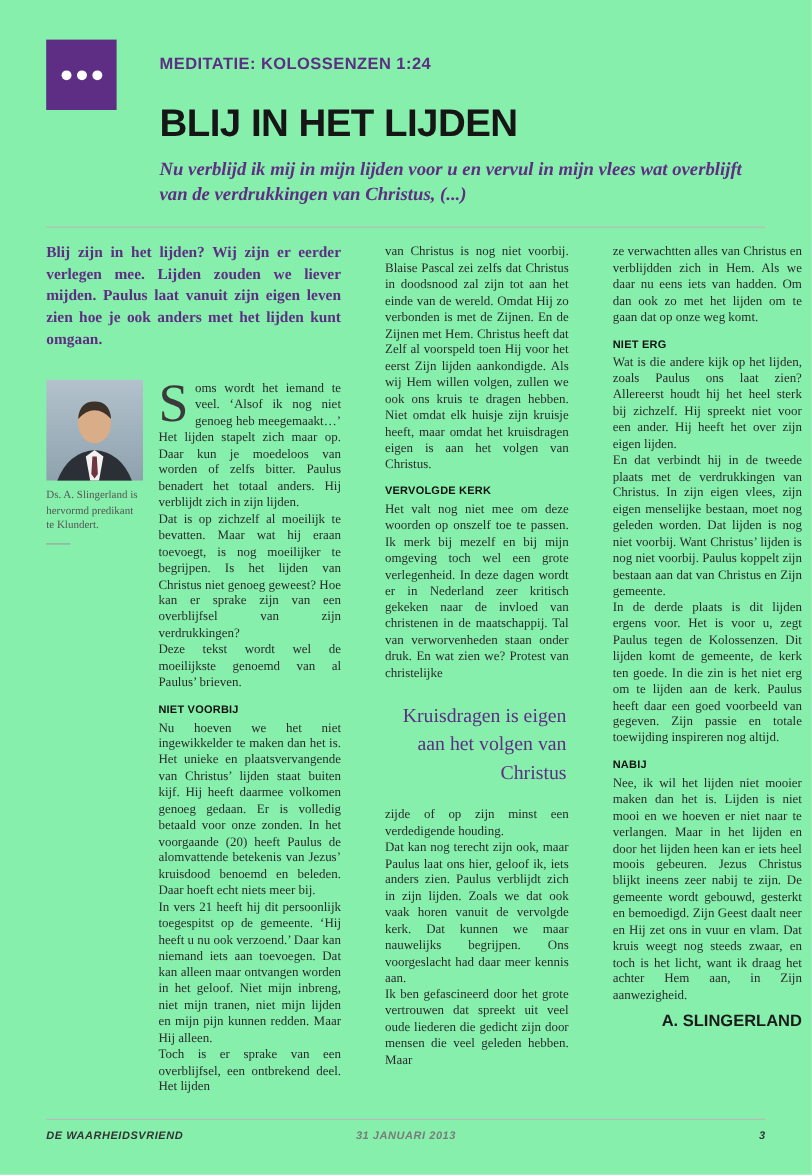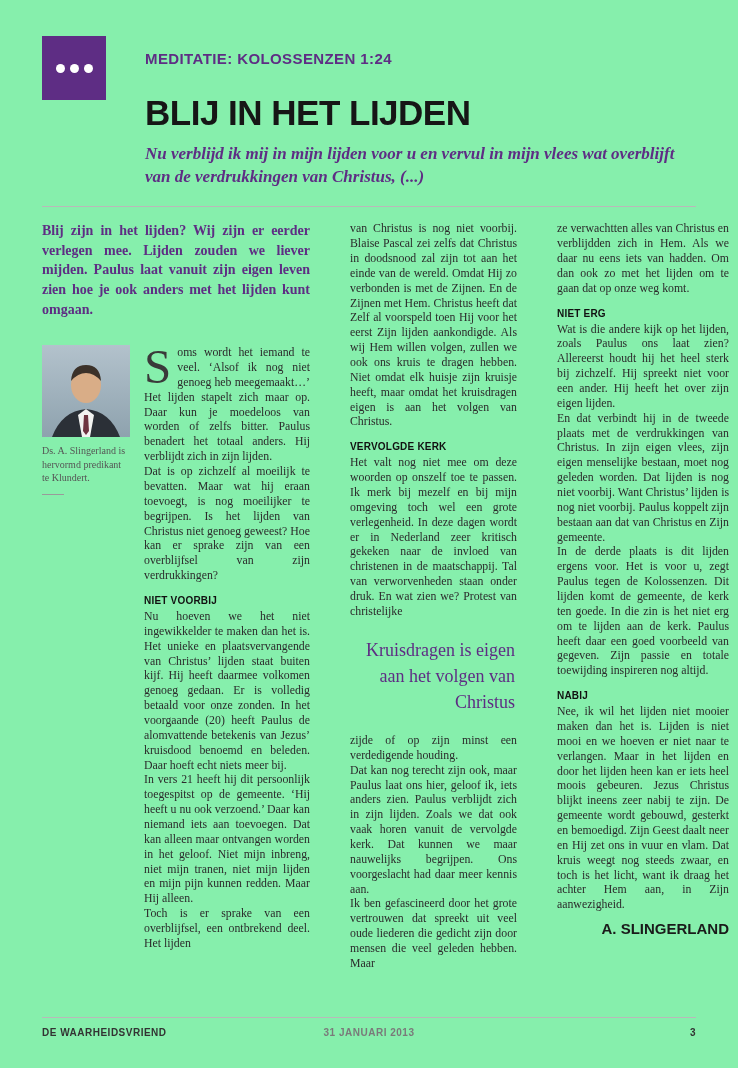--- a/index.html
+++ b/index.html
@@ -70,21 +70,21 @@
     font-family:"Liberation Sans", sans-serif; font-weight:700;
     font-size:15px; text-align:right; margin-top:8px; color:#1a1a1a;
   }
 
   
   .footer {
     position:absolute; left:42px; right:42px; bottom:30px;
     border-top:1px solid #b9b9b9; padding-top:9px;
     display:flex; align-items:flex-start;
     font-family:"Liberation Sans", sans-serif; font-size:10px;
-    font-weight:700; letter-spacing:.5px; color:#333;
+    font-weight:700; letter-spacing:.5px; color:#333;font-style:italic;
   }
   .footer .f-left  { flex:1; text-align:left; }
   .footer .f-center{ flex:1; text-align:center; color:#7a7a7a; }
   .footer .f-right { flex:1; text-align:right; }
 </style>
 </head>
 <body>
 
 <div class="page">
 
@@ -122,20 +122,21 @@
             <path d="M42 70 L46 70 L47 86 L44 90 L41 86 Z" fill="#6e3440"></path>
             <ellipse cx="44" cy="40" rx="15" ry="18" fill="#d9ad87"></ellipse>
             <path d="M29 36 Q30 20 44 20 Q58 20 59 36 Q52 28 44 28 Q36 28 29 36 Z" fill="#3b3129"></path>
           </svg>
           <div class="caption">Ds. A. Slingerland is hervormd predikant te Klundert.</div>
           <hr class="caption-rule">
         </div>
         <div class="col col-1-text">
             <p class="body-p"><span class="dropcap">S</span>oms wordt het iemand te veel. ‘Alsof ik nog niet genoeg heb meegemaakt…’ Het lijden stapelt zich maar op. Daar kun je moedeloos van worden of zelfs bitter. Paulus benadert het totaal anders. Hij verblijdt zich in zijn lijden.</p>
             <p class="body-p">Dat is op zichzelf al moeilijk te bevatten. Maar wat hij eraan toevoegt, is nog moeilijker te begrijpen. Is het lijden van Christus niet genoeg geweest? Hoe kan er sprake zijn van een overblijfsel van zijn verdrukkingen?</p>
+            <p class="body-p">Deze tekst wordt wel de moeilijkste genoemd van al Paulus’ brieven.</p>
             <h3 class="sec-h">NIET VOORBIJ</h3>
             <p class="body-p">Nu hoeven we het niet ingewikkelder te maken dan het is. Het unieke en plaatsvervangende van Christus’ lijden staat buiten kijf. Hij heeft daarmee volkomen genoeg gedaan. Er is volledig betaald voor onze zonden. In het voorgaande (20) heeft Paulus de alomvattende betekenis van Jezus’ kruisdood benoemd en beleden. Daar hoeft echt niets meer bij.</p>
             <p class="body-p">In vers 21 heeft hij dit persoonlijk toegespitst op de gemeente. ‘Hij heeft u nu ook verzoend.’ Daar kan niemand iets aan toevoegen. Dat kan alleen maar ontvangen worden in het geloof. Niet mijn inbreng, niet mijn tranen, niet mijn lijden en mijn pijn kunnen redden. Maar Hij alleen.</p>
             <p class="body-p">Toch is er sprake van een overblijfsel, een ontbrekend deel. Het lijden</p>
           </div>
       </div>
     </div>
 
     <div class="col col-2">
         <p class="body-p">van Christus is nog niet voorbij. Blaise Pascal zei zelfs dat Christus in doodsnood zal zijn tot aan het einde van de wereld. Omdat Hij zo verbonden is met de Zijnen. En de Zijnen met Hem. Christus heeft dat Zelf al voorspeld toen Hij voor het eerst Zijn lijden aankondigde. Als wij Hem willen volgen, zullen we ook ons kruis te dragen hebben. Niet omdat elk huisje zijn kruisje heeft, maar omdat het kruisdragen eigen is aan het volgen van Christus.</p>

